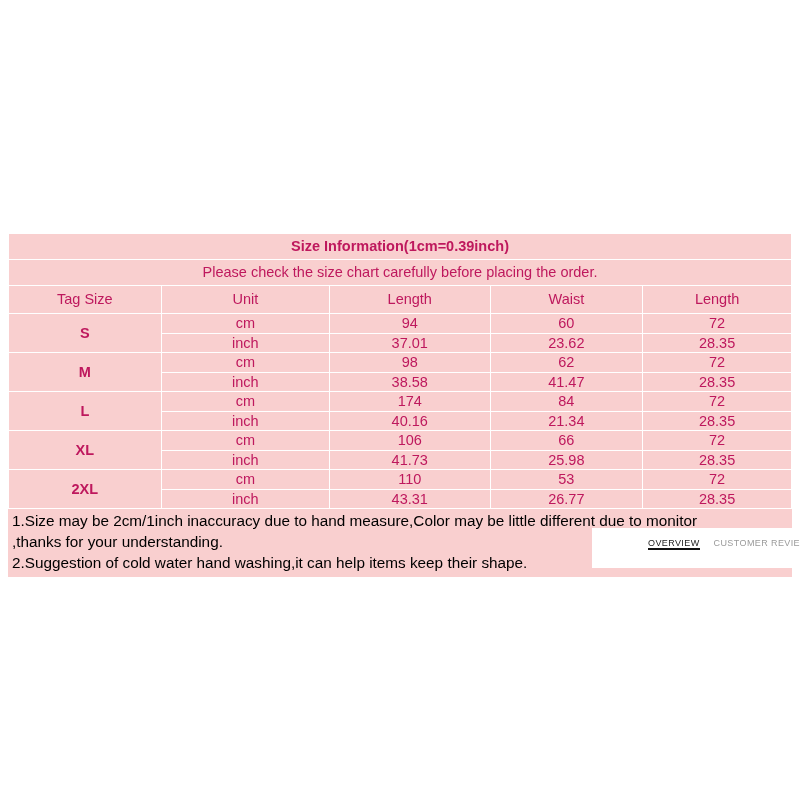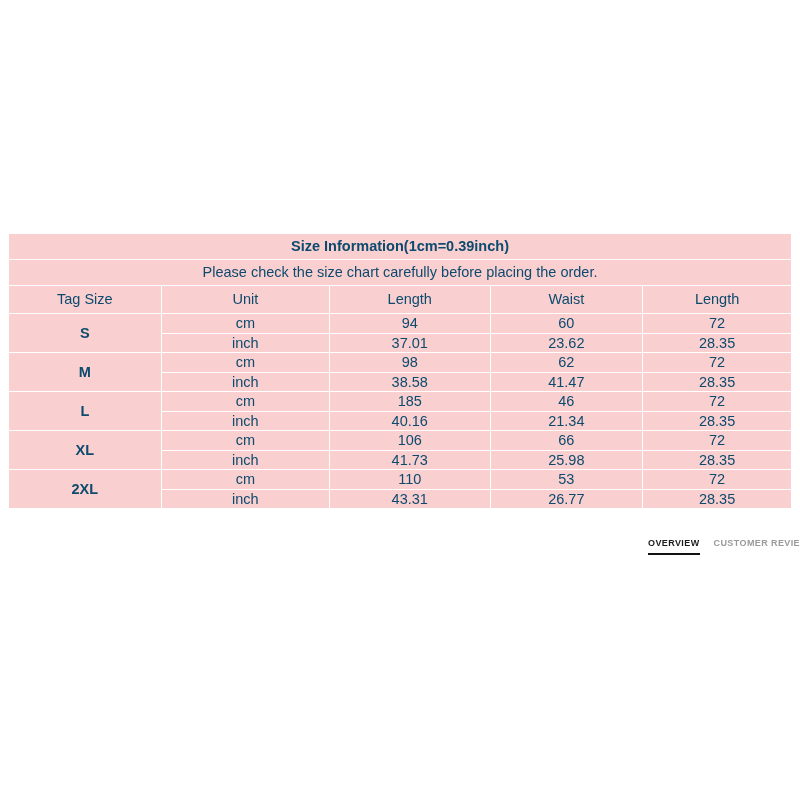--- a/index.html
+++ b/index.html
@@ -26,21 +26,21 @@
     width: 100%;
     border-collapse: collapse;
     table-layout: fixed;
     background: #f9cfcf;
   }
 
   table.size-table td,
   table.size-table th {
     border: 1px solid #ffffff;
     text-align: center;
-    color: #0c4a6e;
+    color: #be185d;
     font-size: 14.5px;
     padding: 0;
     line-height: 1.28;
   }
 
   .title-cell {
     font-weight: bold;
     font-size: 16px;
     height: 25px;
   }
@@ -101,23 +101,21 @@
     top: 10px;
     display: flex;
     align-items: flex-start;
     gap: 14px;
     padding-left: 56px;
   }
   .ov-tab {
     font-size: 9px;
     letter-spacing: 0.4px;
     color: #9a9a9a;
-    padding-bottom: 5px;
     white-space: nowrap;
-    font-weight: bold;
   }
   .ov-tab.active {
     color: #1c1c1c;
     border-bottom: 2px solid #111111;
   }
 </style>
 </head>
 <body>
 
 <div id="chart-wrap">
@@ -169,22 +167,22 @@
       <tr>
         <td class="data-cell">inch</td>
         <td class="data-cell">38.58</td>
         <td class="data-cell">41.47</td>
         <td class="data-cell">28.35</td>
       </tr>
 
       <tr>
         <td class="tag-cell" rowspan="2">L</td>
         <td class="data-cell">cm</td>
-        <td class="data-cell">185</td>
-        <td class="data-cell">46</td>
+        <td class="data-cell">174</td>
+        <td class="data-cell">84</td>
         <td class="data-cell">72</td>
       </tr>
       <tr>
         <td class="data-cell">inch</td>
         <td class="data-cell">40.16</td>
         <td class="data-cell">21.34</td>
         <td class="data-cell">28.35</td>
       </tr>
 
       <tr>
@@ -210,20 +208,25 @@
       </tr>
       <tr>
         <td class="data-cell">inch</td>
         <td class="data-cell">43.31</td>
         <td class="data-cell">26.77</td>
         <td class="data-cell">28.35</td>
       </tr>
     </tbody>
   </table>
 
+  <div class="notes">
+    <div class="note-line">1.Size may be 2cm/1inch inaccuracy due to hand measure,Color may be little different due to monitor</div>
+    <div class="note-line">,thanks for your understanding.</div>
+    <div class="note-line">2.Suggestion of cold water hand washing,it can help items keep their shape.</div>
+  </div>
 
 </div>
 
 <div id="overlay-panel">
   <div id="overlay-tabs">
     <div class="ov-tab active">OVERVIEW</div>
     <div class="ov-tab">CUSTOMER REVIEW</div>
   </div>
 </div>
 

